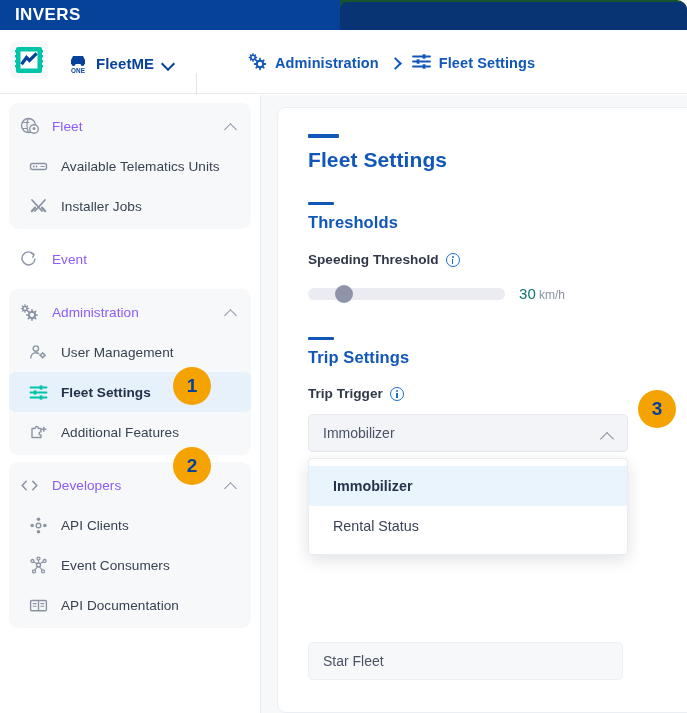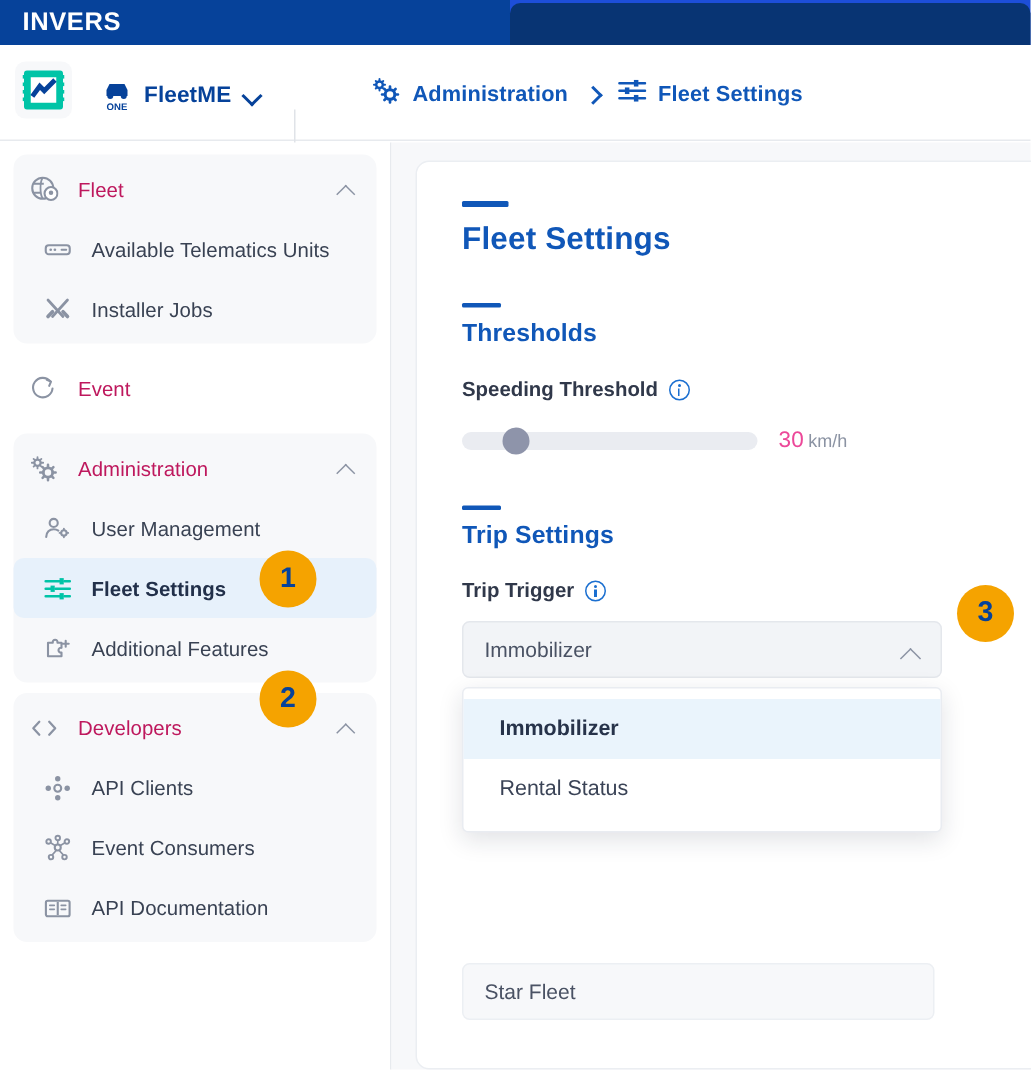--- a/index.html
+++ b/index.html
@@ -7,21 +7,22 @@
     width: 687px; height: 713px;
     background: #ffffff;
     font-family: "Liberation Sans", sans-serif;
     overflow: hidden;
   }
 
   
   .brandbar {
     position: absolute; top: 0; left: 0;
     width: 687px; height: 30px;
-    background: #1d4ed8;
+    background: #14532d;
+    border-radius: 10px;
   }
   .brandbar-inner {
     position: absolute; top: 0; left: 0;
     width: 340px; height: 30px;
     background: #06429a;
   }
   .brand-logo {
     position: absolute; left: 15px; top: 4px;
     font-size: 17px; font-weight: bold; letter-spacing: .4px;
     color: #ffffff; line-height: 22px;
@@ -120,21 +121,21 @@
   .nav-ico {
     width: 22px; height: 22px; flex: 0 0 22px;
     display: flex; align-items: center; justify-content: center;
     margin-right: 12px;
   }
   .nav-ico svg { display: block; }
   .nav-label {
     font-size: 13.6px; color: #394253; letter-spacing: .05px;
     white-space: nowrap;
   }
-  .nav-row.parent .nav-label { color: #be185d; }
+  .nav-row.parent .nav-label { color: #8b5cf6; }
   .nav-row.active .nav-label { color: #22304a; font-weight: bold; }
 
   .chev-up {
     position: absolute; right: 14px; top: 16px;
     width: 11px; height: 9px;
   }
   .chev-up::before {
     content: ""; position: absolute; left: 0; top: 3px;
     width: 8px; height: 8px;
     border-left: 1.7px solid #8b93a3; border-top: 1.7px solid #8b93a3;
@@ -191,21 +192,21 @@
   .slider {
     position: relative; width: 197px; height: 12px;
     background: #eaecf1; border-radius: 6px; cursor: pointer;
   }
   .slider-thumb {
     position: absolute; top: -3px; left: 28px;
     width: 18px; height: 18px; border-radius: 50%;
     background: #8e94aa;
   }
   .slider-val {
-    font-size: 15px; color: #ec4899; letter-spacing: .1px;
+    font-size: 15px; color: #0f766e; letter-spacing: .1px;
   }
   .slider-unit { font-size: 12px; color: #8b93a3; margin-left: 3px; }
 
   
   .select-wrap { position: relative; width: 320px; }
   .select-trigger {
     position: relative;
     width: 320px; height: 38px;
     background: #f2f4f7;
     border: 1px solid #e4e7ec;

